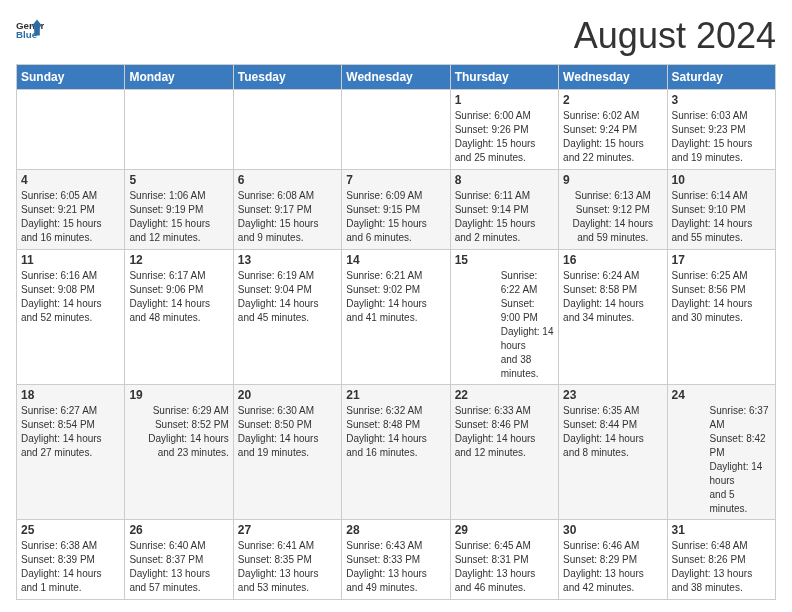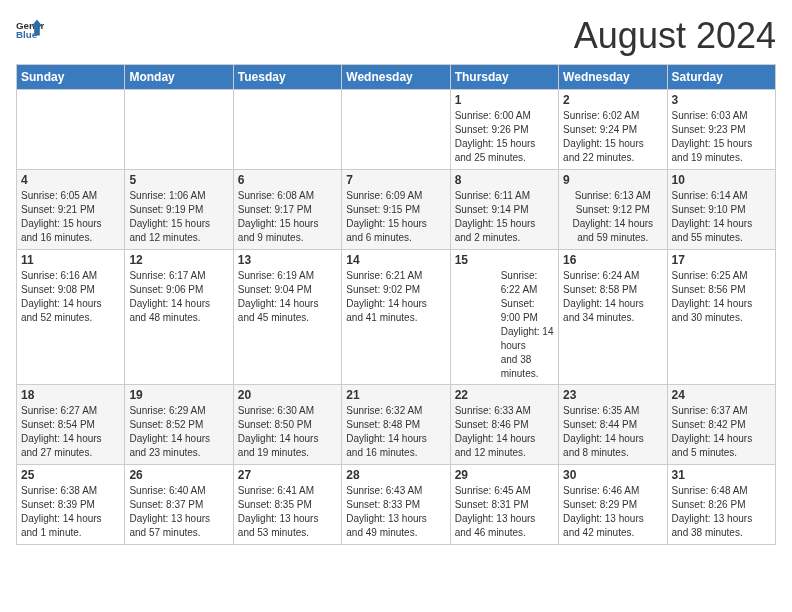--- a/index.html
+++ b/index.html
@@ -242,21 +242,21 @@
       <tr>
         <td>
           <span class="day-num">18</span>
           <div class="day-info" style="white-space: pre-line;">Sunrise: 6:27 AM
 Sunset: 8:54 PM
 Daylight: 14 hours
 and 27 minutes.</div>
         </td>
         <td>
           <span class="day-num">19</span>
-          <div class="day-info" style="white-space: pre-line;">Sunrise: 6:29 AM
+          <div class="day-info" style="white-space: pre-line; text-align: right;">Sunrise: 6:29 AM
 Sunset: 8:52 PM
 Daylight: 14 hours
 and 23 minutes.</div>
         </td>
         <td>
           <span class="day-num">20</span>
           <div class="day-info" style="white-space: pre-line;">Sunrise: 6:30 AM
 Sunset: 8:50 PM
 Daylight: 14 hours
 and 19 minutes.</div>
@@ -277,21 +277,21 @@
         </td>
         <td>
           <span class="day-num">23</span>
           <div class="day-info" style="white-space: pre-line;">Sunrise: 6:35 AM
 Sunset: 8:44 PM
 Daylight: 14 hours
 and 8 minutes.</div>
         </td>
         <td>
           <span class="day-num">24</span>
-          <div class="day-info" style="white-space: pre-line;">Sunrise: 6:37 AM
+          <div class="day-info" style="white-space: pre-line; margin-left: 38px;">Sunrise: 6:37 AM
 Sunset: 8:42 PM
 Daylight: 14 hours
 and 5 minutes.</div>
         </td>
       </tr>
       <tr>
         <td>
           <span class="day-num">25</span>
           <div class="day-info" style="white-space: pre-line;">Sunrise: 6:38 AM
 Sunset: 8:39 PM

